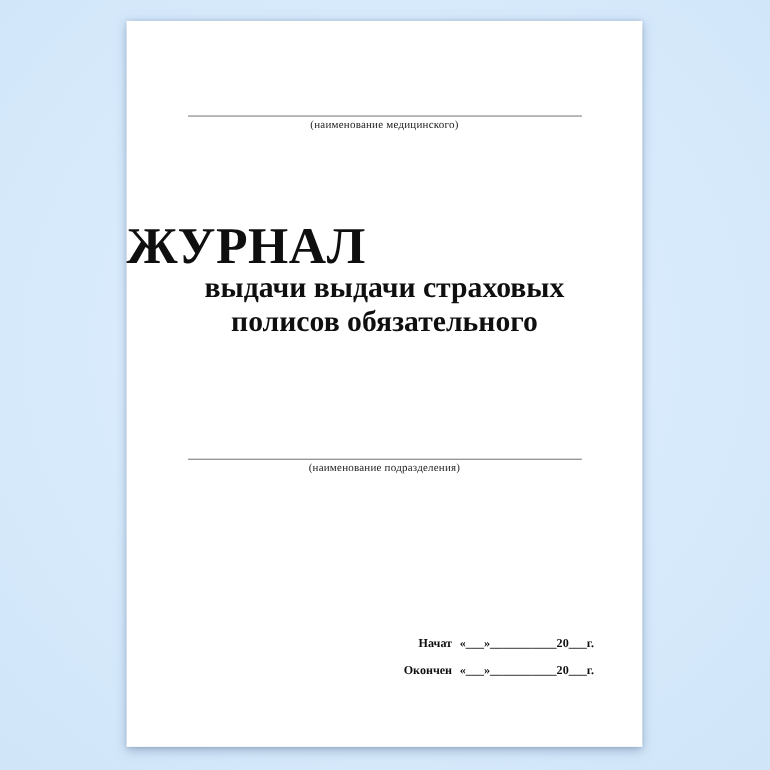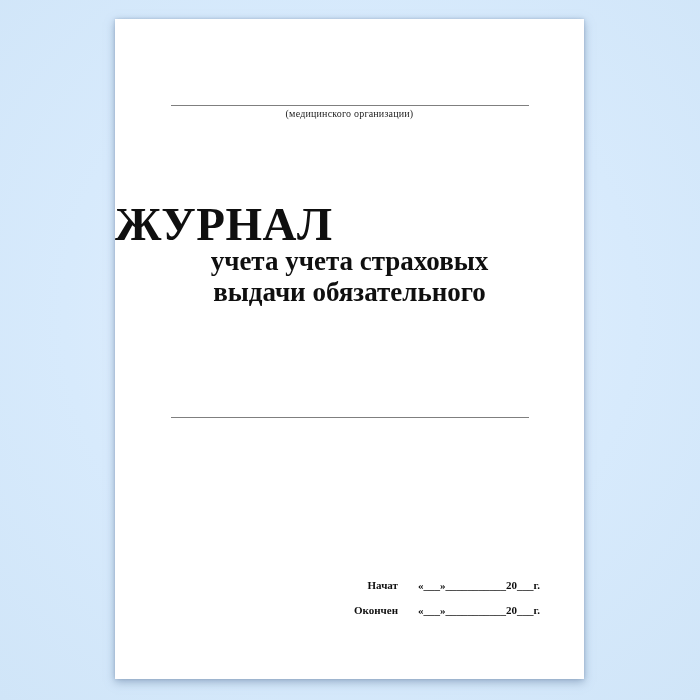--- a/index.html
+++ b/index.html
@@ -73,43 +73,44 @@
     top: 554px;
     right: 44px;
     text-align: right;
     font-size: 11px;
     line-height: 25px;
     font-weight: 700;
     color: #0f0f0f;
     white-space: nowrap;
   }
   .date-value {
-    margin-left: 20px;
+    margin-left: 7px;
   }
 </style>
 </head>
 <body>
 
 <div class="scene">
   <div class="paper">
 
     <div class="rule-block rule-org">
       <div class="rule"></div>
-      <div class="rule-caption">(медицинского организации)</div>
+      <div class="rule-caption">(наименование медицинского)</div>
     </div>
 
     <h1 class="title">ЖУРНАЛ</h1>
 
     <div class="subtitle">
-      <div>учета учета страховых</div>
-      <div>выдачи обязательного</div>
+      <div>выдачи выдачи страховых</div>
+      <div>полисов обязательного</div>
     </div>
 
     <div class="rule-block rule-dept">
       <div class="rule"></div>
+      <div class="rule-caption">(наименование подразделения)</div>
     </div>
 
     <div class="dates">
       <div class="date-line">
         <span class="date-label">Начат</span><span class="date-value">«___»___________20___г.</span>
       </div>
       <div class="date-line">
         <span class="date-label">Окончен</span><span class="date-value">«___»___________20___г.</span>
       </div>
     </div>

